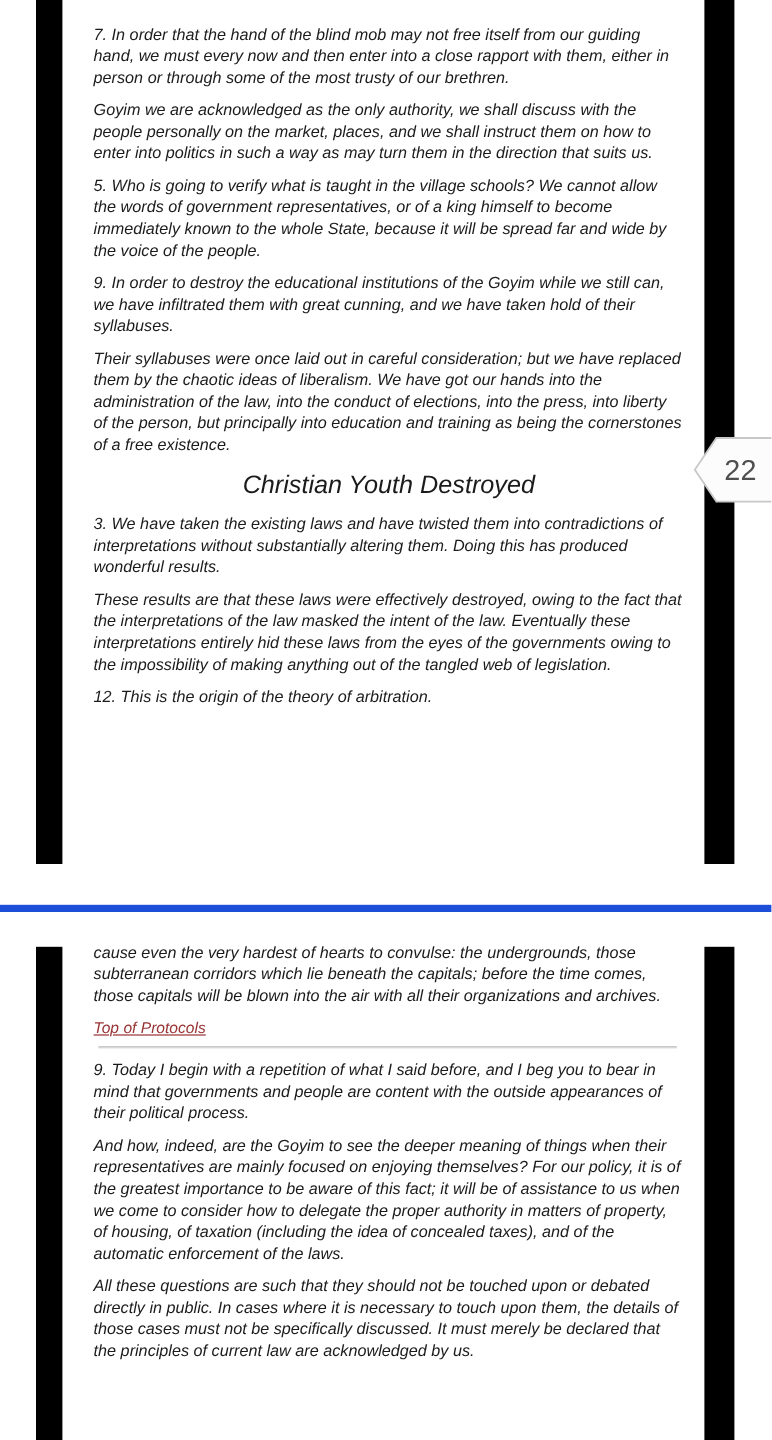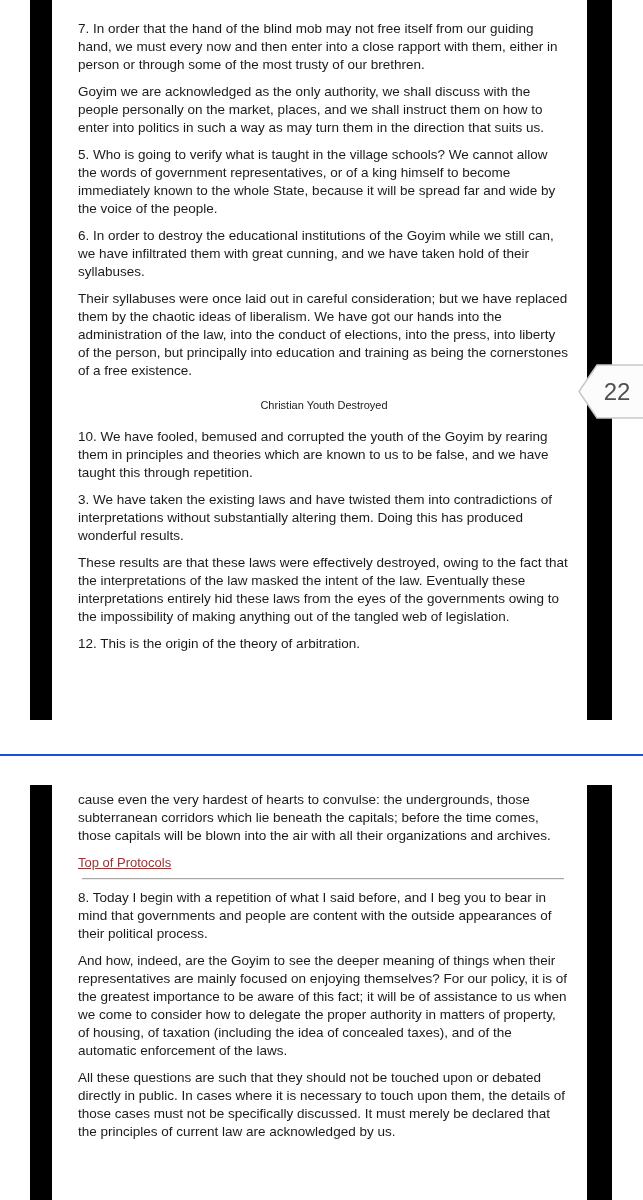--- a/index.html
+++ b/index.html
@@ -2,34 +2,34 @@
 <html><head>
 <meta charset="utf-8">
 <style>
   html,body{margin:0;padding:0;}
   body{
     width:643px;height:1200px;background:#ffffff;
     font-family:"Liberation Sans","DejaVu Sans",sans-serif;
     color:#1b1b1b;position:relative;overflow:hidden;
   }
   .page{position:relative;background:#ffffff;}
-  #page1{height:754px;border-bottom:2px solid #1d4ed8;}
+  #page1{height:754px;border-bottom:6px solid #1d4ed8;font-style:italic;}
   #page2{height:445px;}
   .scan-bar{position:absolute;background:#000000;}
   .scan-bar.left{left:30px;width:22px;}
   .scan-bar.right{left:587px;width:25px;}
   #page1 .scan-bar{top:0;height:720px;}
   #page2 .scan-bar{top:29px;height:416px;}
   .content{position:absolute;left:78px;width:492px;font-size:13.5px;line-height:18px;}
   #page1 .content{top:20px;}
-  #page2 .content{top:35px;}
+  #page2 .content{top:25px;font-style:italic;}
   .content p{margin:9px 0;}
   .content p:first-child{margin-top:0;}
   h3.section-heading{
-    font-size:11px;font-weight:400;text-align:center;
+    font-size:21px;font-weight:400;text-align:center;
     margin:16px 0 14px 0;color:#1b1b1b;
   }
   h2.protocol-heading{
     font-size:18px;font-weight:400;text-align:left;
     margin:26px 0 17px 0;color:#1b1b1b;
   }
   p.link-row{text-align:left;margin:8px 0 6px 0;}
   a.top-link{color:#993333;text-decoration:underline;font-size:13px;cursor:pointer;}
   hr.rule{
     border:none;height:0;
@@ -45,40 +45,39 @@
 </head>
 <body>
 
 <div class="page" id="page1">
   <div class="scan-bar left"></div>
   <div class="scan-bar right"></div>
   <div class="content">
     <p>7.  In order that the hand of the blind mob may not free itself from our guiding hand, we must every now and then enter into a close rapport with them, either in person or through some of the most trusty of our brethren.</p>
     <p>Goyim we are acknowledged as the only authority, we shall discuss with the people personally on the market, places, and we shall instruct them on how to enter into politics in such a way as may turn them in the direction that suits us.</p>
     <p>5.  Who is going to verify what is taught in the village schools?  We cannot allow the words of government representatives, or of a king himself to become immediately known to the whole State, because it will be spread far and wide by the voice of the people.</p>
-    <p>6.  In order to destroy the educational institutions of the Goyim while we still can, we have infiltrated them with great cunning, and we have taken hold of their syllabuses.</p>
+    <p>9.  In order to destroy the educational institutions of the Goyim while we still can, we have infiltrated them with great cunning, and we have taken hold of their syllabuses.</p>
     <p>Their syllabuses were once laid out in careful consideration; but we have replaced them by the chaotic ideas of liberalism. We have got our hands into the administration of the law, into the conduct of elections, into the press, into liberty of the person, but principally into education and training as being the cornerstones of a free existence.</p>
     <h3 class="section-heading">Christian Youth Destroyed</h3>
-    <p>10.  We have fooled, bemused and corrupted the youth of the Goyim by rearing them in principles and theories which are known to us to be false, and we have taught this through repetition.</p>
     <p>3.  We have taken the existing laws and have twisted them into contradictions of interpretations without substantially altering them.  Doing this has produced wonderful results.</p>
     <p>These results are that these laws were effectively destroyed, owing to the fact that the interpretations of the law masked the intent of the law.  Eventually these interpretations entirely hid these laws from the eyes of the governments owing to the impossibility of making anything out of the tangled web of legislation.</p>
     <p>12.  This is the origin of the theory of arbitration.</p>
   </div>
 </div>
 
 <div class="page" id="page2">
   <div class="scan-bar left"></div>
   <div class="scan-bar right"></div>
   <div class="content">
     <p>cause even the very hardest of hearts to convulse: the undergrounds, those subterranean corridors which lie beneath the capitals; before the time comes, those capitals will be blown into the air with all their organizations and archives.</p>
     <p class="link-row">
       <a class="top-link">Top of Protocols</a>
     </p>
     <hr class="rule">
-    <p>8.  Today I begin with a repetition of what I said before, and I beg you to bear in mind that governments and people are content with the outside appearances of their political process.</p>
+    <p>9.  Today I begin with a repetition of what I said before, and I beg you to bear in mind that governments and people are content with the outside appearances of their political process.</p>
     <p>And how, indeed, are the Goyim to see the deeper meaning of things when their representatives are mainly focused on enjoying themselves?  For our policy, it is of the greatest importance to be aware of this fact; it will be of assistance to us when we come to consider how to delegate the proper authority in matters of property, of housing, of taxation (including the idea of concealed taxes), and of the automatic enforcement of the laws.</p>
     <p>All these questions are such that they should not be touched upon or debated directly in public.  In cases where it is necessary to touch upon them, the details of those cases must not be specifically discussed.  It must merely be declared that the principles of current law are acknowledged by us.</p>
   </div>
 </div>
 
 <div class="page-tab">
   <svg width="66" height="57" viewBox="0 0 66 57">
     <path d="M2 28.5 L20 2 L68 2 L68 55 L20 55 Z" fill="#fcfcfc" stroke="#c8c8c8" stroke-width="1.5"></path>
     <text x="40" y="37" text-anchor="middle" font-family="Liberation Sans, DejaVu Sans, sans-serif" font-size="24" fill="#4f4f4f">22</text>
   </svg>

